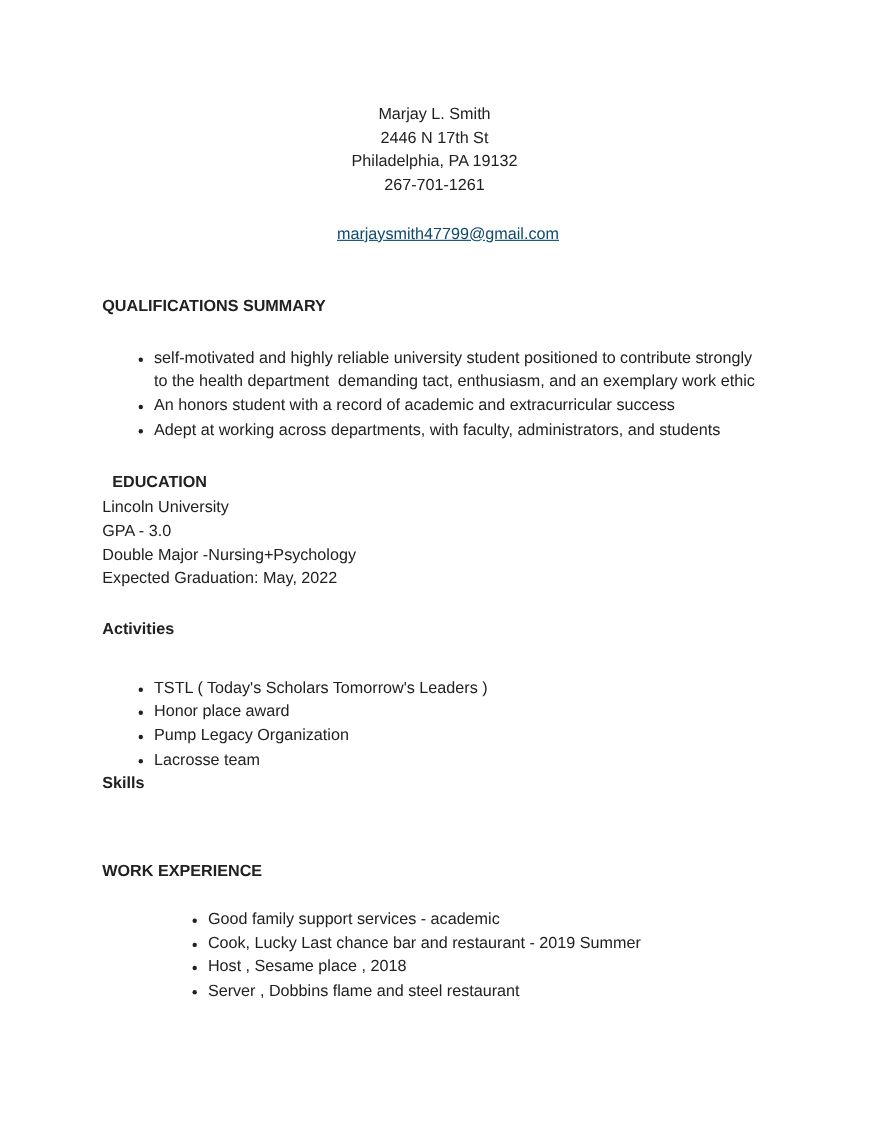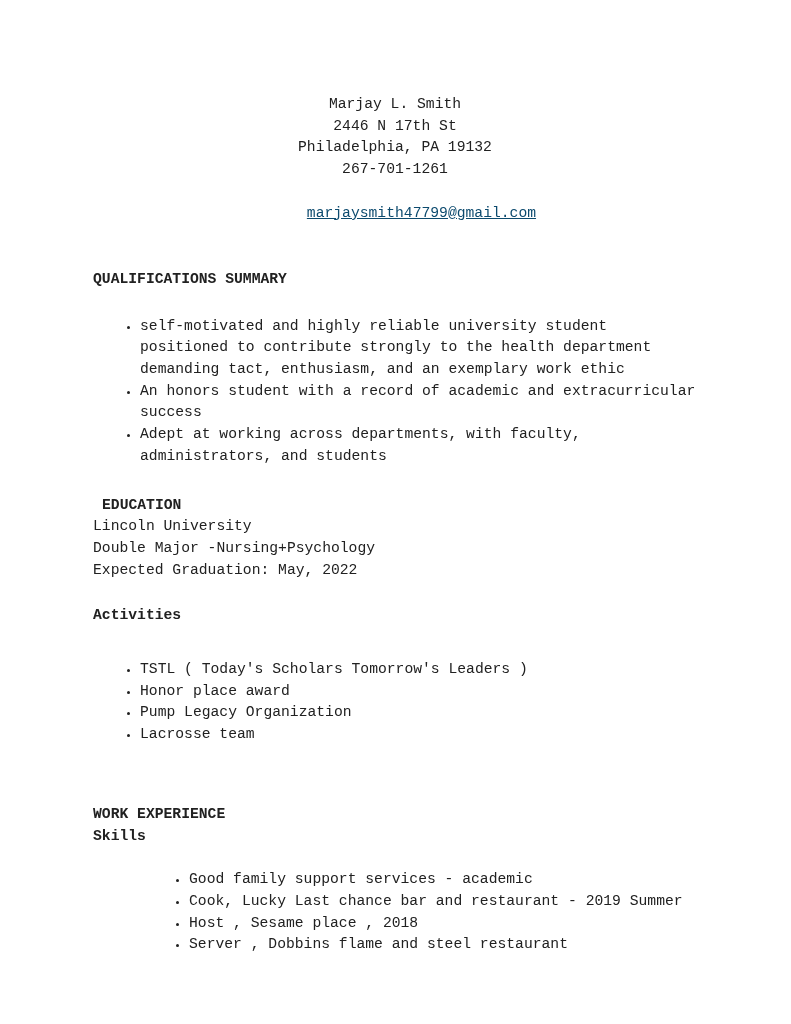--- a/index.html
+++ b/index.html
@@ -6,21 +6,21 @@
   html, body {
     margin: 0;
     padding: 0;
     background: #ffffff;
   }
   .page {
     position: relative;
     width: 791px;
     height: 1024px;
     background: #ffffff;
-    font-family: Liberation Mono, monospace;
+    font-family: Liberation Sans, sans-serif;
     font-size: 14.7px;
     line-height: 21.7px;
     color: #212121;
     padding: 94px 94px 0 93px;
     overflow: hidden;
   }
   .contact-header {
     text-align: center;
   }
   .contact-header div { white-space: pre-wrap; }
@@ -83,35 +83,36 @@
   <div class="section-heading heading-qualifications">QUALIFICATIONS SUMMARY</div>
   <ul class="bullet-list qualifications-list">
     <li>self-motivated and highly reliable university student positioned to contribute strongly to the health department  demanding tact, enthusiasm, and an exemplary work ethic</li>
     <li>An honors student with a record of academic and extracurricular success</li>
     <li>Adept at working across departments, with faculty, administrators, and students</li>
   </ul>
 
   <div class="section-heading heading-education">EDUCATION</div>
   <div class="education-lines">
     <div>Lincoln University</div>
+    <div>GPA - 3.0</div>
     <div>Double Major -Nursing+Psychology</div>
     <div>Expected Graduation: May, 2022</div>
   </div>
 
   <div class="section-heading heading-activities">Activities</div>
   <ul class="bullet-list activities-list">
     <li>TSTL ( Today's Scholars Tomorrow's Leaders )</li>
     <li>Honor place award</li>
     <li>Pump Legacy Organization</li>
     <li>Lacrosse team</li>
   </ul>
 
+  <div class="section-heading heading-skills">Skills</div>
+
   <div class="section-heading heading-work">WORK EXPERIENCE</div>
-
-  <div class="section-heading heading-skills">Skills</div>
   <ul class="bullet-list work-list">
     <li>Good family support services - academic</li>
     <li>Cook, Lucky Last chance bar and restaurant - 2019 Summer</li>
     <li>Host , Sesame place , 2018</li>
     <li>Server , Dobbins flame and steel restaurant</li>
   </ul>
 
 </div>
 
 </body></html>

